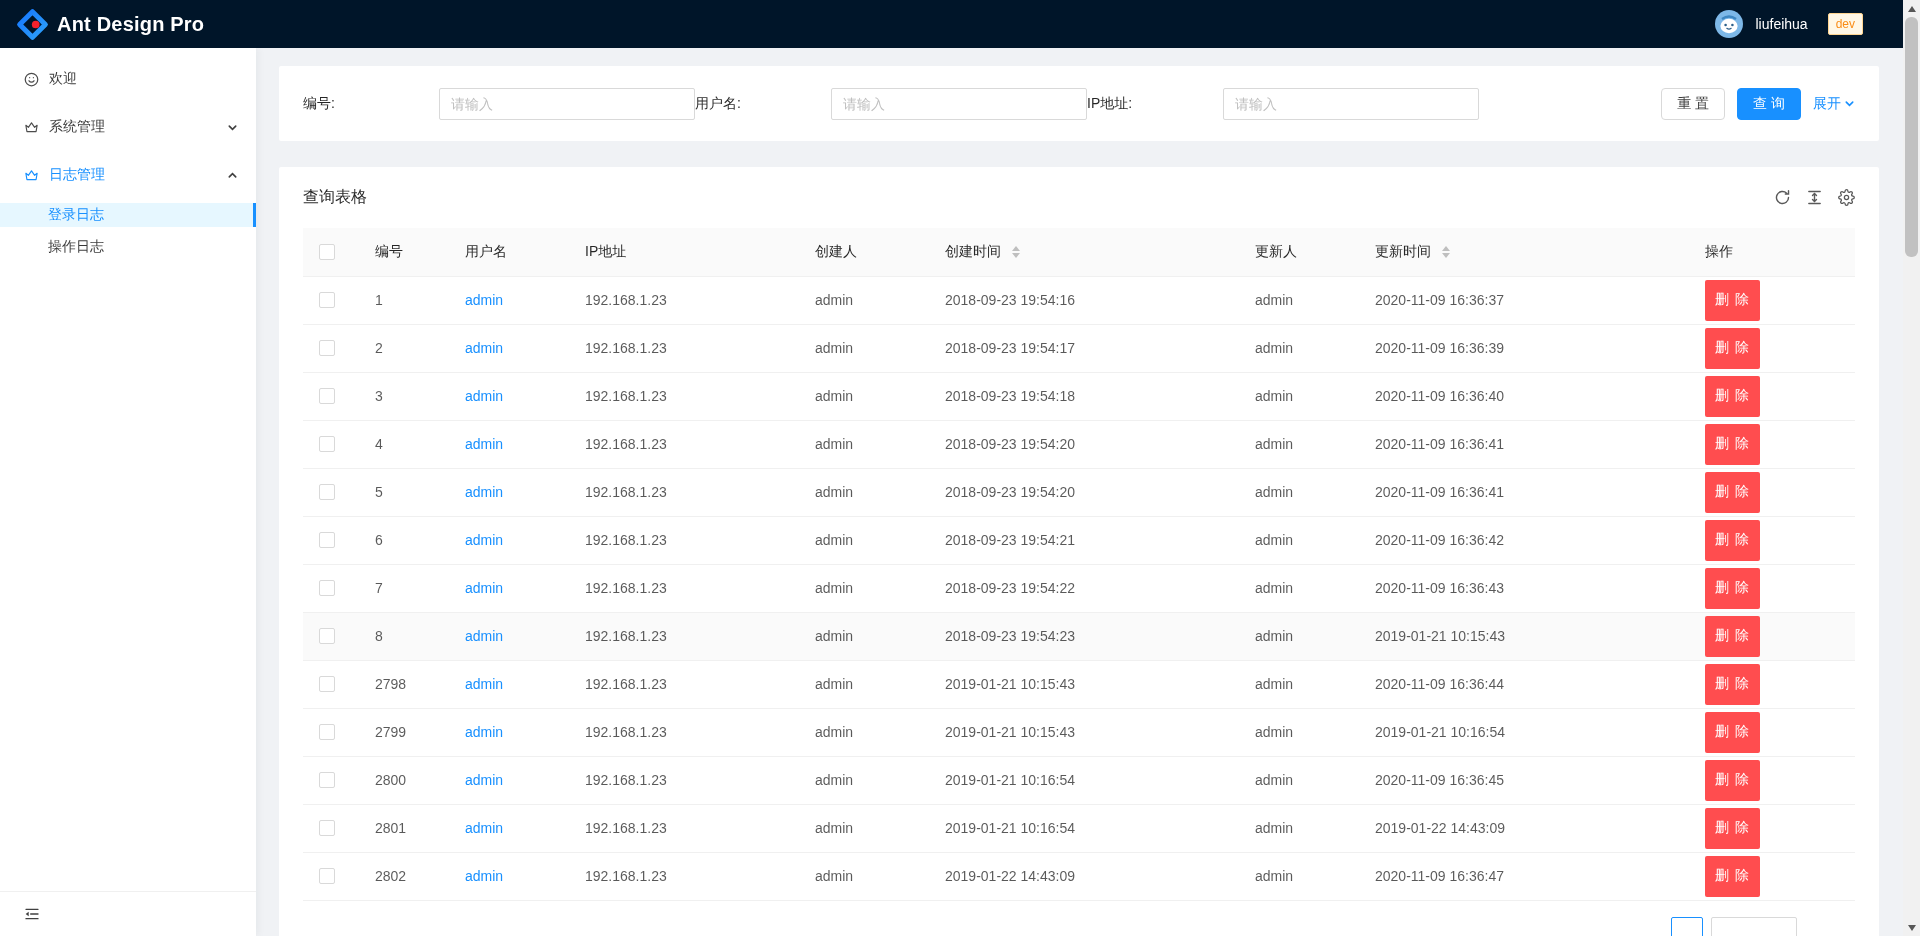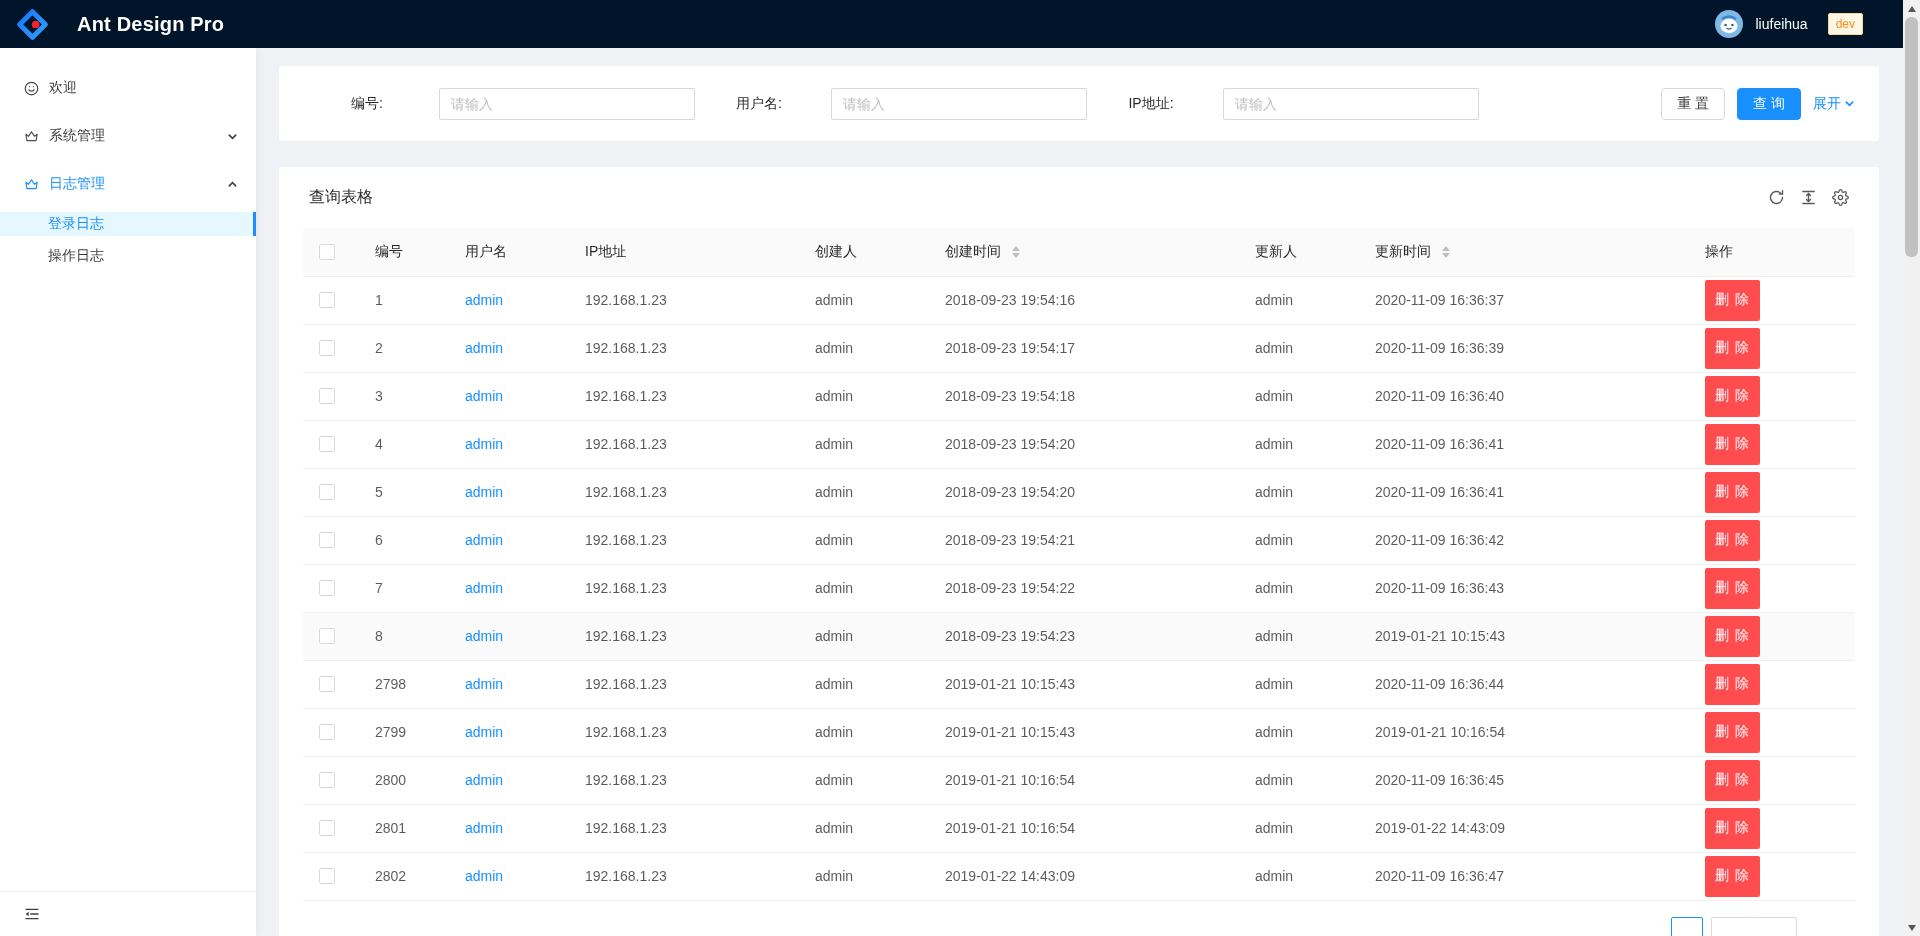--- a/index.html
+++ b/index.html
@@ -11,37 +11,37 @@
     background:#f0f2f5;
     position: relative;
   }
 
   
   .app-header {
     position:absolute; top:0; left:0; width:1903px; height:48px;
     background:#001529; display:flex; align-items:center;
     padding:0 40px 0 16px; z-index:10;
   }
-  .logo-wrap { display:flex; align-items:center; gap:28px; }
+  .logo-wrap { display:flex; align-items:center; gap:8px; }
   .app-title { color:#fff; font-size:20px; font-weight:700; letter-spacing:.2px; }
   .header-spacer { flex:1; }
   .header-user { display:flex; align-items:center; gap:12px; }
   .header-username { color:#fff; font-size:14px; }
   .env-tag {
     margin-left:8px; background:#fff7e6; border:1px solid #ffd591; color:#fa8c16;
     font-size:12px; line-height:20px; padding:0 7px; border-radius:2px;
   }
 
   
   .sidebar {
     position:absolute; top:48px; left:0; width:256px; bottom:0;
     background:#fff; box-shadow:2px 0 8px rgba(29,35,41,.05); z-index:5;
     display:flex; flex-direction:column;
   }
-  .menu { padding-top:16px; flex:1; }
+  .menu { padding-top:7px; flex:1; }
   .menu-item {
     position:relative; height:40px; margin:4px 0 8px; display:flex; align-items:center;
     padding-left:24px; gap:10px; color:rgba(0,0,0,.78); cursor:pointer; font-size:14px;
   }
   .menu-item .mi-icon { display:inline-flex; width:15px; color:rgba(0,0,0,.70); }
   .menu-item .chev { position:absolute; right:18px; display:inline-flex; color:#404040; }
   .menu-item.parent-active, .menu-item.parent-active .mi-icon { color:#1890ff; }
   .menu-sub-item {
     position:relative; height:24px; margin:4px 0 8px; display:flex; align-items:center;
     padding-left:48px; color:rgba(0,0,0,.78); cursor:pointer;
@@ -57,39 +57,39 @@
   
   .main {
     position:absolute; left:256px; top:48px; width:1647px; height:888px;
     padding:18px 24px 0 23px; overflow:hidden;
   }
   .card { background:#fff; border-radius:2px; }
 
   
   .search-card { height:75px; display:flex; align-items:center; padding:0 24px; margin-bottom:26px; }
   .search-field { display:flex; align-items:center; width:392px; }
-  .search-field label { flex:1; text-align:center; padding-right:8px; color:rgba(0,0,0,.85); }
+  .search-field label { flex:1; text-align:left; padding-right:8px; color:rgba(0,0,0,.85); }
   .search-field input {
     width:256px; height:32px; border:1px solid #d9d9d9; border-radius:2px;
     padding:0 11px; font-size:14px; color:rgba(0,0,0,.65); outline:none;
     font-family:"Liberation Sans","DejaVu Sans",sans-serif;
   }
   .search-field input::placeholder { color:#bfbfbf; }
   .search-actions { margin-left:auto; display:flex; align-items:center; }
   .btn {
     height:32px; padding:0 15px; border-radius:4px; font-size:14px; cursor:pointer;
     font-family:"Liberation Sans","DejaVu Sans",sans-serif;
   }
   .btn-default { background:#fff; border:1px solid #d9d9d9; color:rgba(0,0,0,.78); }
   .btn-primary { background:#1890ff; border:1px solid #1890ff; color:#fff; margin-left:12px; }
   .expand-link { margin-left:12px; color:#1890ff; display:inline-flex; align-items:center; gap:3px; cursor:pointer; }
 
   
   .table-card { height:793px; }
-  .table-toolbar { height:61px; display:flex; align-items:center; padding:0 30px; }
+  .table-toolbar { height:61px; display:flex; align-items:center; padding:0 24px; }
   .table-title { font-size:16px; color:rgba(0,0,0,.85); }
   .toolbar-icons { margin-left:auto; display:flex; align-items:center; gap:15px; color:#595959; }
   .toolbar-icons .tbi { display:inline-flex; cursor:pointer; }
 
   .table-wrap { padding:0 24px; }
   table.log-table { width:100%; border-collapse:collapse; table-layout:fixed; }
   .log-table th {
     background:#fafafa; height:48px; padding:0 16px; text-align:left;
     font-weight:500; color:rgba(0,0,0,.85); border-bottom:1px solid #f0f0f0;
     font-size:14px; white-space:nowrap;

